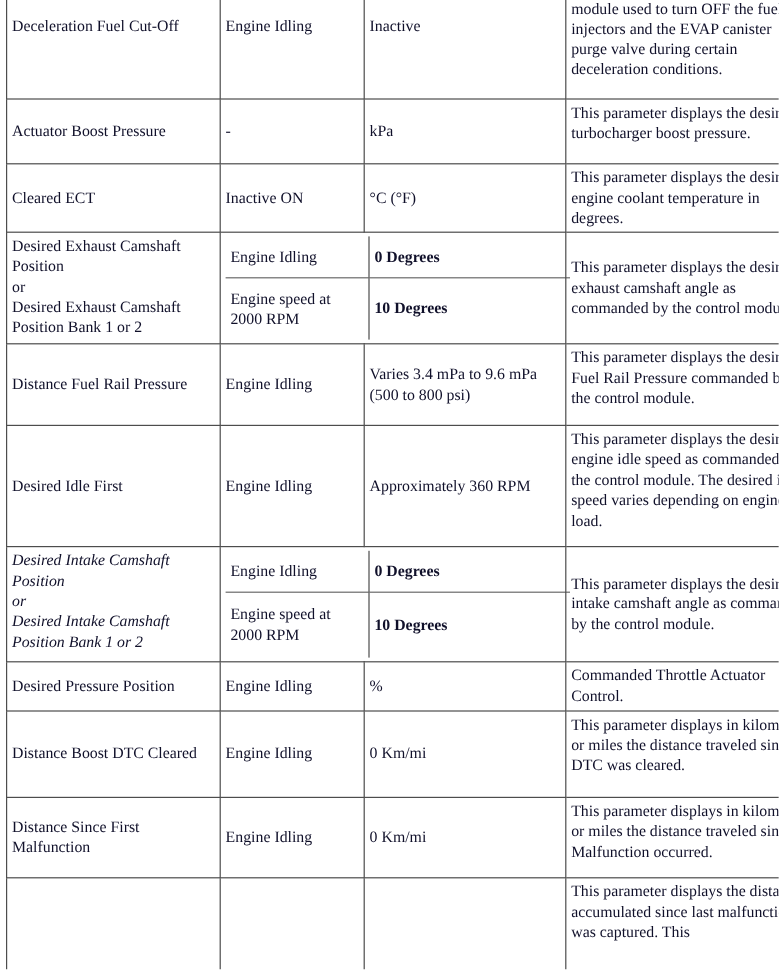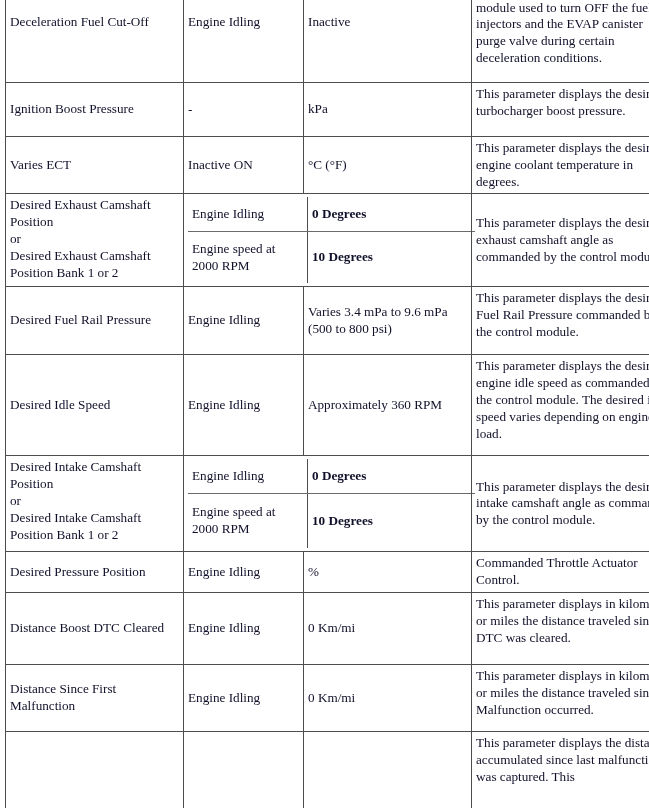--- a/index.html
+++ b/index.html
@@ -74,28 +74,28 @@
     <tbody>
 
       <tr style="height:120px;">
         <td class="c-param">Deceleration Fuel Cut-Off</td>
         <td class="c-cond">Engine Idling</td>
         <td class="c-value">Inactive</td>
         <td class="c-desc" style="vertical-align:top;">This parameter displays the status of the operating mode of the control module used to turn OFF the fuel injectors and the EVAP canister purge valve during certain deceleration conditions.</td>
       </tr>
 
       <tr style="height:54px;">
-        <td class="c-param">Ignition Boost Pressure</td>
+        <td class="c-param">Actuator Boost Pressure</td>
         <td class="c-cond">-</td>
         <td class="c-value">kPa</td>
         <td class="c-desc" style="vertical-align:top;">This parameter displays the desired turbocharger boost pressure.</td>
       </tr>
 
       <tr style="height:53px;">
-        <td class="c-param">Varies ECT</td>
+        <td class="c-param">Cleared ECT</td>
         <td class="c-cond">Inactive ON</td>
         <td class="c-value">°C (°F)</td>
         <td class="c-desc" style="vertical-align:top;">This parameter displays the desired engine coolant temperature in degrees.</td>
       </tr>
 
       <tr style="height:86px;">
         <td class="c-param" style="vertical-align:top;">
           <span>Desired Exhaust Camshaft</span><br>
           <span>Position</span><br>
           <span>or</span><br>
@@ -113,35 +113,35 @@
                 <td class="ic-cond">Engine speed at 2000 RPM</td>
                 <td class="ic-value">10 Degrees</td>
               </tr>
             </tbody>
           </table>
         </td>
         <td class="c-desc">This parameter displays the desired exhaust camshaft angle as commanded by the control module.</td>
       </tr>
 
       <tr style="height:68px;">
-        <td class="c-param">Desired Fuel Rail Pressure</td>
+        <td class="c-param">Distance Fuel Rail Pressure</td>
         <td class="c-cond">Engine Idling</td>
         <td class="c-value">Varies 3.4 mPa to 9.6 mPa (500 to 800 psi)</td>
         <td class="c-desc" style="vertical-align:top;">This parameter displays the desired Fuel Rail Pressure commanded by the control module.</td>
       </tr>
 
       <tr style="height:101px;">
-        <td class="c-param">Desired Idle Speed</td>
+        <td class="c-param">Desired Idle First</td>
         <td class="c-cond">Engine Idling</td>
         <td class="c-value">Approximately 360 RPM</td>
         <td class="c-desc" style="vertical-align:top;">This parameter displays the desired engine idle speed as commanded by the control module. The desired idle speed varies depending on engine load.</td>
       </tr>
 
       <tr style="height:89px;">
-        <td class="c-param" style="vertical-align:top;">
+        <td class="c-param" style="vertical-align:top;font-style:italic;">
           <span>Desired Intake Camshaft</span><br>
           <span>Position</span><br>
           <span>or</span><br>
           <span>Desired Intake Camshaft</span><br>
           <span>Position Bank 1 or 2</span>
         </td>
         <td class="nested-host" colspan="2">
           <table class="inner">
             <tbody>
               <tr class="split-top" style="height:34px;">

